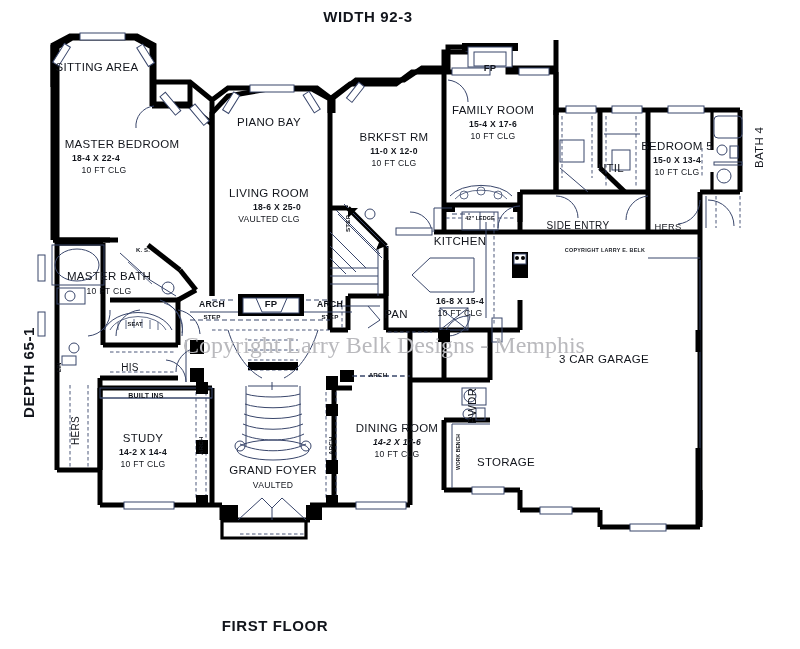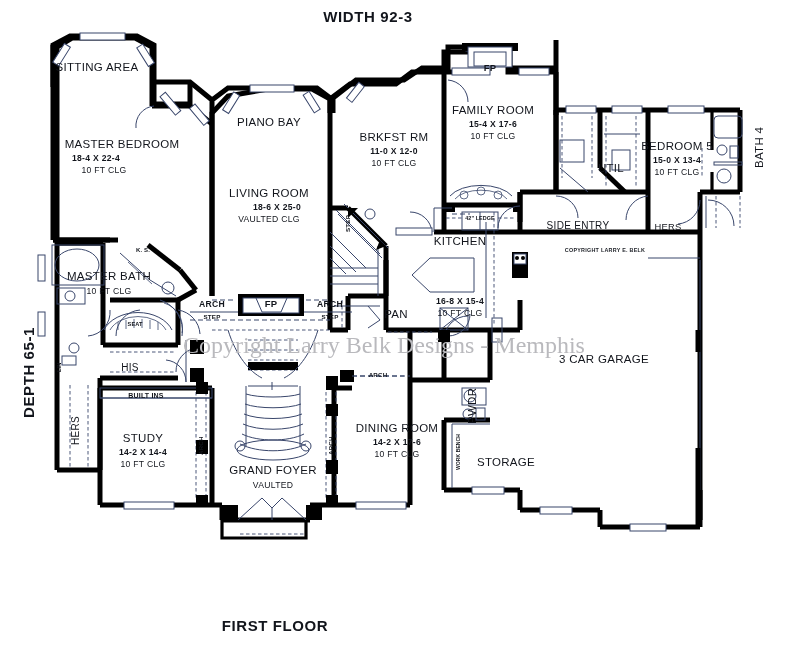--- a/index.html
+++ b/index.html
@@ -463,21 +463,21 @@
 <div class="lbl rname ctr" style="left:396px;top:308px;">PAN</div>
 
 <div class="lbl rname ctr" style="left:143px;top:432px;">STUDY</div>
 <div class="lbl rdim ctr" style="left:143px;top:447px;">14-2 X 14-4</div>
 <div class="lbl rclg ctr" style="left:143px;top:459px;">10 FT CLG</div>
 
 <div class="lbl rname ctr" style="left:273px;top:464px;">GRAND FOYER</div>
 <div class="lbl rclg ctr" style="left:273px;top:480px;">VAULTED</div>
 
 <div class="lbl rname ctr" style="left:397px;top:422px;">DINING ROOM</div>
-<div class="lbl rdim ctr" style="left:397px;top:437px;">14-2 X 17-6</div>
+<div class="lbl rdim ctr" style="left:397px;top:437px;font-style:italic;">14-2 X 17-6</div>
 <div class="lbl rclg ctr" style="left:397px;top:449px;">10 FT CLG</div>
 
 <div class="lbl rname" style="left:466px;top:424px;width:0;">
   <span class="rot90" style="display:inline-block;position:absolute;left:0;top:0;">PWDR</span>
 </div>
 
 <div class="lbl rname ctr" style="left:506px;top:456px;">STORAGE</div>
 
 <div class="lbl rname ctr" style="left:604px;top:353px;">3 CAR GARAGE</div>
 

